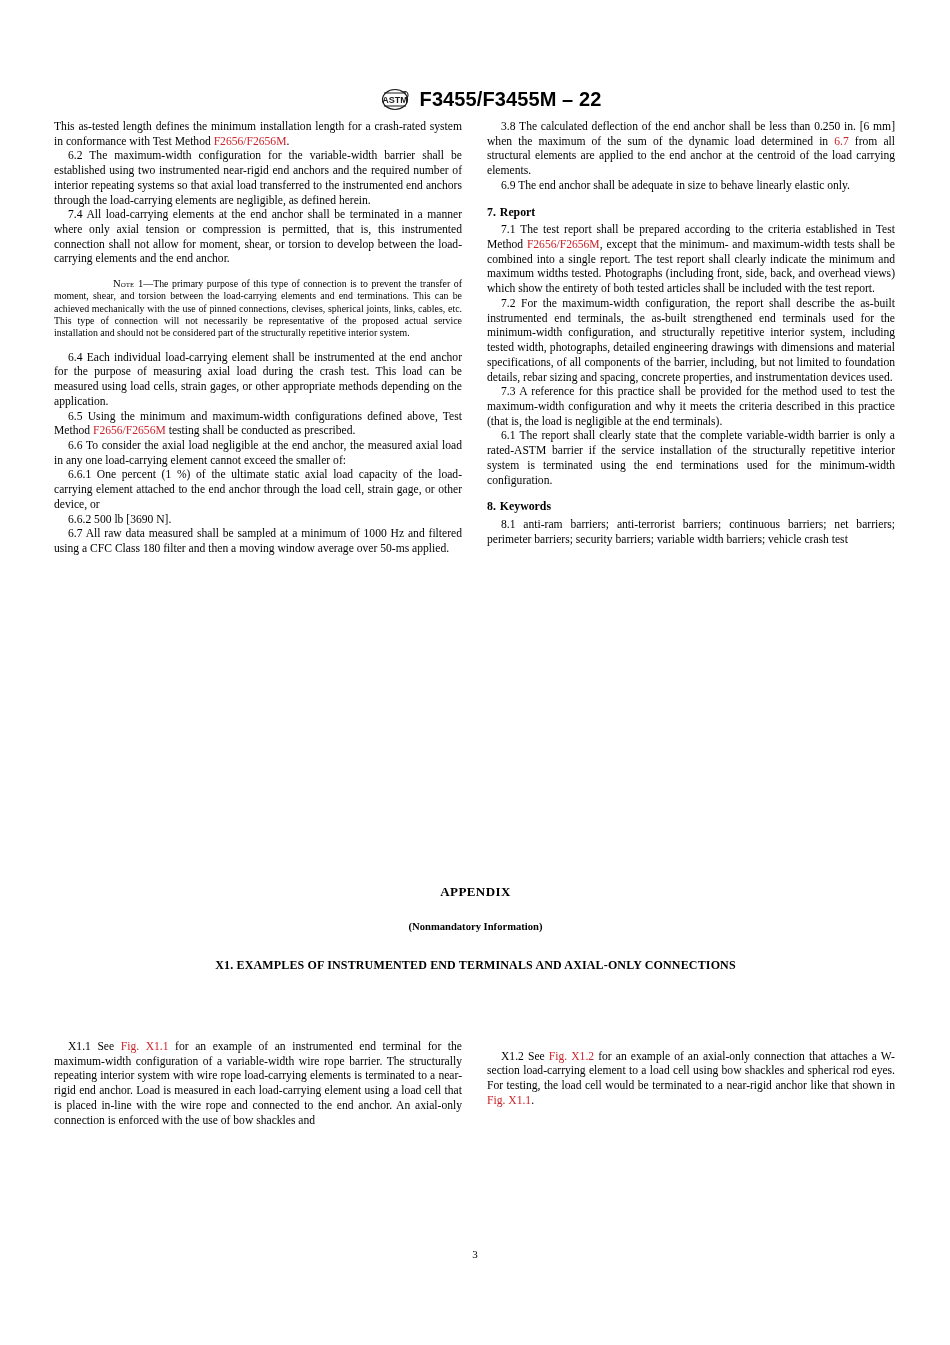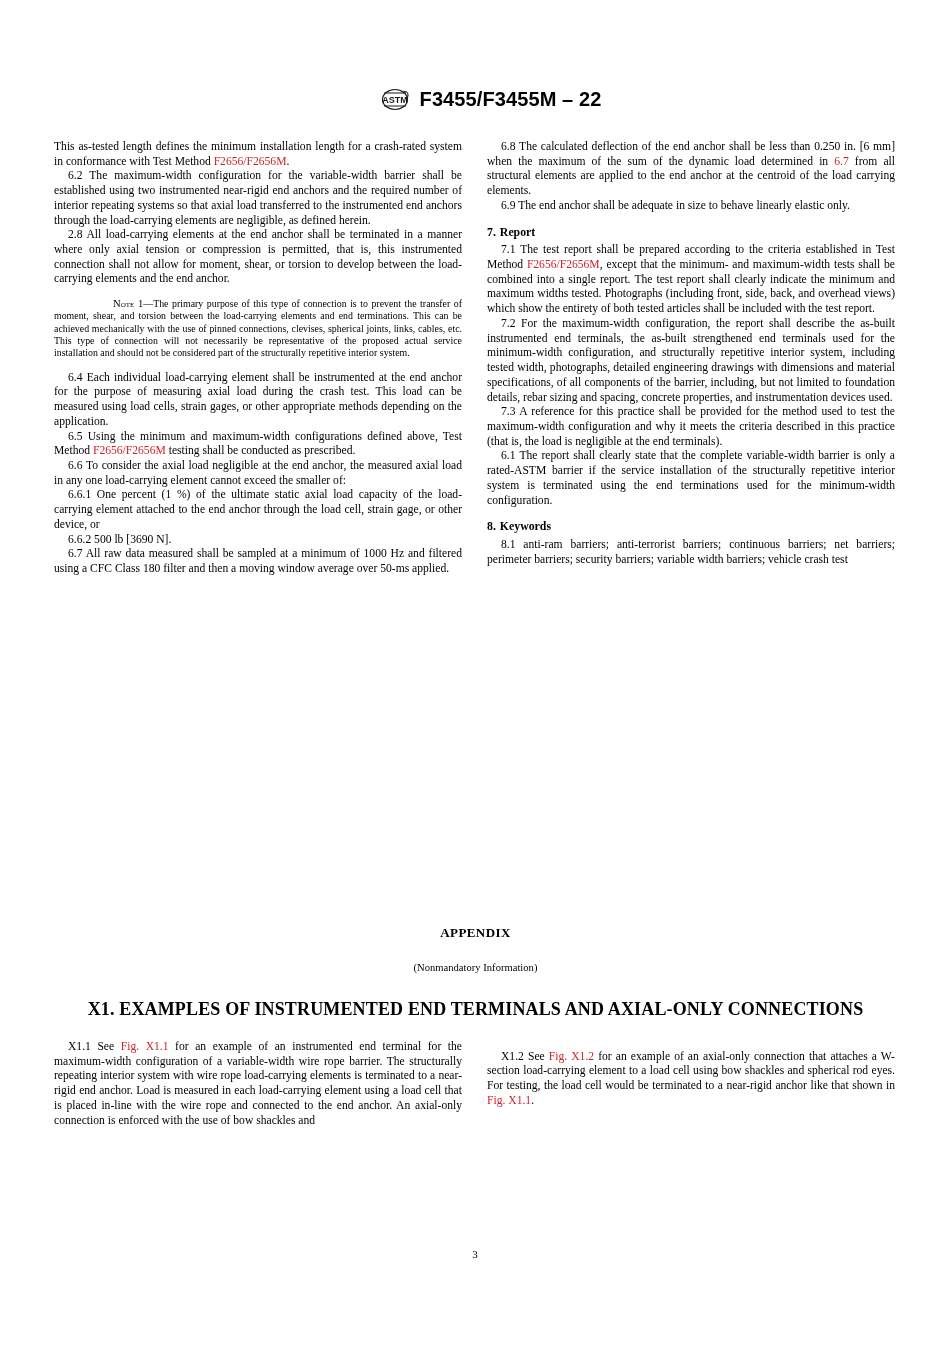--- a/index.html
+++ b/index.html
@@ -43,21 +43,21 @@
     font-family: "Liberation Sans", "DejaVu Sans", sans-serif;
     font-weight: bold;
     font-size: 20px;
     letter-spacing: 0.1px;
     white-space: nowrap;
   }
 
   
   .col {
     position: absolute;
-    top: 140px;
+    top: 120px;
     width: 408px;
     font-size: 11.6px;
     line-height: 14.72px;
     text-align: justify;
     text-justify: inter-word;
     hyphens: none;
     font-family: Liberation Serif, serif;
   }
   .col-left  { left: 54px; }
   .col-right { left: 487px; }
@@ -103,39 +103,39 @@
   .note .note-label {
     font-variant: small-caps;
     font-size: 10.6px;
     margin-left: 46px;
   }
 
   
   .appendix-block {
     position: absolute;
     left: 54px;
-    top: 925px;
+    top: 884px;
     width: 843px;
     text-align: center;
   }
   .appendix-title {
     font-family: "Liberation Serif", "DejaVu Serif", serif;
     font-weight: bold;
     font-size: 13px;
     letter-spacing: 0.4px;
     margin-bottom: 21px;
   }
   .appendix-sub {
-    font-weight: normal;
+    font-weight: bold;
     font-size: 10.6px;
     margin-bottom: 26px;
   }
   .appendix-x1 {
     font-weight: bold;
-    font-size: 18px;
+    font-size: 12px;
     letter-spacing: 0.15px;
   }
 
   
   .acol {
     position: absolute;
     top: 1040px;
     width: 408px;
     font-size: 11.6px;
     line-height: 14.72px;
@@ -172,41 +172,41 @@
     </span>
     <span class="header-title">F3455/F3455M – 22</span>
   </div>
 
   <div class="col col-left">
 
     <div class="para no-indent"><span>This as-tested length defines the minimum installation length for a crash-rated system in conformance with Test Method </span><span class="ref">F2656/F2656M</span><span>.</span></div>
 
     <div class="para gap">6.2  The maximum-width configuration for the variable-width barrier shall be established using two instrumented near-rigid end anchors and the required number of interior repeating systems so that axial load transferred to the instrumented end anchors through the load-carrying elements are negligible, as defined herein.</div>
 
-    <div class="para gap">2.8  All load-carrying elements at the end anchor shall be terminated in a manner where only axial tension or compression is permitted, that is, this instrumented connection shall not allow for moment, shear, or torsion to develop between the load-carrying elements and the end anchor.</div>
+    <div class="para gap">7.4  All load-carrying elements at the end anchor shall be terminated in a manner where only axial tension or compression is permitted, that is, this instrumented connection shall not allow for moment, shear, or torsion to develop between the load-carrying elements and the end anchor.</div>
 
     <div class="note"><span class="note-label">Note 1</span><span>—</span><span>The primary purpose of this type of connection is to prevent the transfer of moment, shear, and torsion between the load-carrying elements and end terminations. This can be achieved mechanically with the use of pinned connections, clevises, spherical joints, links, cables, etc. This type of connection will not necessarily be representative of the proposed actual service installation and should not be considered part of the structurally repetitive interior system.</span></div>
 
     <div class="para">6.4  Each individual load-carrying element shall be instrumented at the end anchor for the purpose of measuring axial load during the crash test. This load can be measured using load cells, strain gages, or other appropriate methods depending on the application.</div>
 
     <div class="para gap"><span>6.5  Using the minimum and maximum-width configurations defined above, Test Method </span><span class="ref">F2656/F2656M</span><span> testing shall be conducted as prescribed.</span></div>
 
     <div class="para gap">6.6  To consider the axial load negligible at the end anchor, the measured axial load in any one load-carrying element cannot exceed the smaller of:</div>
 
     <div class="para tight">6.6.1  One percent (1 %) of the ultimate static axial load capacity of the load-carrying element attached to the end anchor through the load cell, strain gage, or other device, or</div>
 
     <div class="para tight">6.6.2  500 lb [3690 N].</div>
 
     <div class="para gap">6.7  All raw data measured shall be sampled at a minimum of 1000 Hz and filtered using a CFC Class 180 filter and then a moving window average over 50-ms applied.</div>
 
   </div>
 
   <div class="col col-right">
 
-    <div class="para"><span>6.8  The calculated deflection of the end anchor shall be less than 0.250 in. [6 mm] when the maximum of the sum of the dynamic load determined in </span><span class="ref">6.7</span><span> from all structural elements are applied to the end anchor at the centroid of the load carrying elements.</span></div>
+    <div class="para"><span>3.8  The calculated deflection of the end anchor shall be less than 0.250 in. [6 mm] when the maximum of the sum of the dynamic load determined in </span><span class="ref">6.7</span><span> from all structural elements are applied to the end anchor at the centroid of the load carrying elements.</span></div>
 
     <div class="para gap">6.9  The end anchor shall be adequate in size to behave linearly elastic only.</div>
 
     <div class="sec-head"><span class="num">7.</span><span>Report</span></div>
 
     <div class="para"><span>7.1  The test report shall be prepared according to the criteria established in Test Method </span><span class="ref">F2656/F2656M</span><span>, except that the minimum- and maximum-width tests shall be combined into a single report. The test report shall clearly indicate the minimum and maximum widths tested. Photographs (including front, side, back, and overhead views) which show the entirety of both tested articles shall be included with the test report.</span></div>
 
     <div class="para gap">7.2  For the maximum-width configuration, the report shall describe the as-built instrumented end terminals, the as-built strengthened end terminals used for the minimum-width configuration, and structurally repetitive interior system, including tested width, photographs, detailed engineering drawings with dimensions and material specifications, of all components of the barrier, including, but not limited to foundation details, rebar sizing and spacing, concrete properties, and instrumentation devices used.</div>
 
     <div class="para gap">7.3  A reference for this practice shall be provided for the method used to test the maximum-width configuration and why it meets the criteria described in this practice (that is, the load is negligible at the end terminals).</div>

